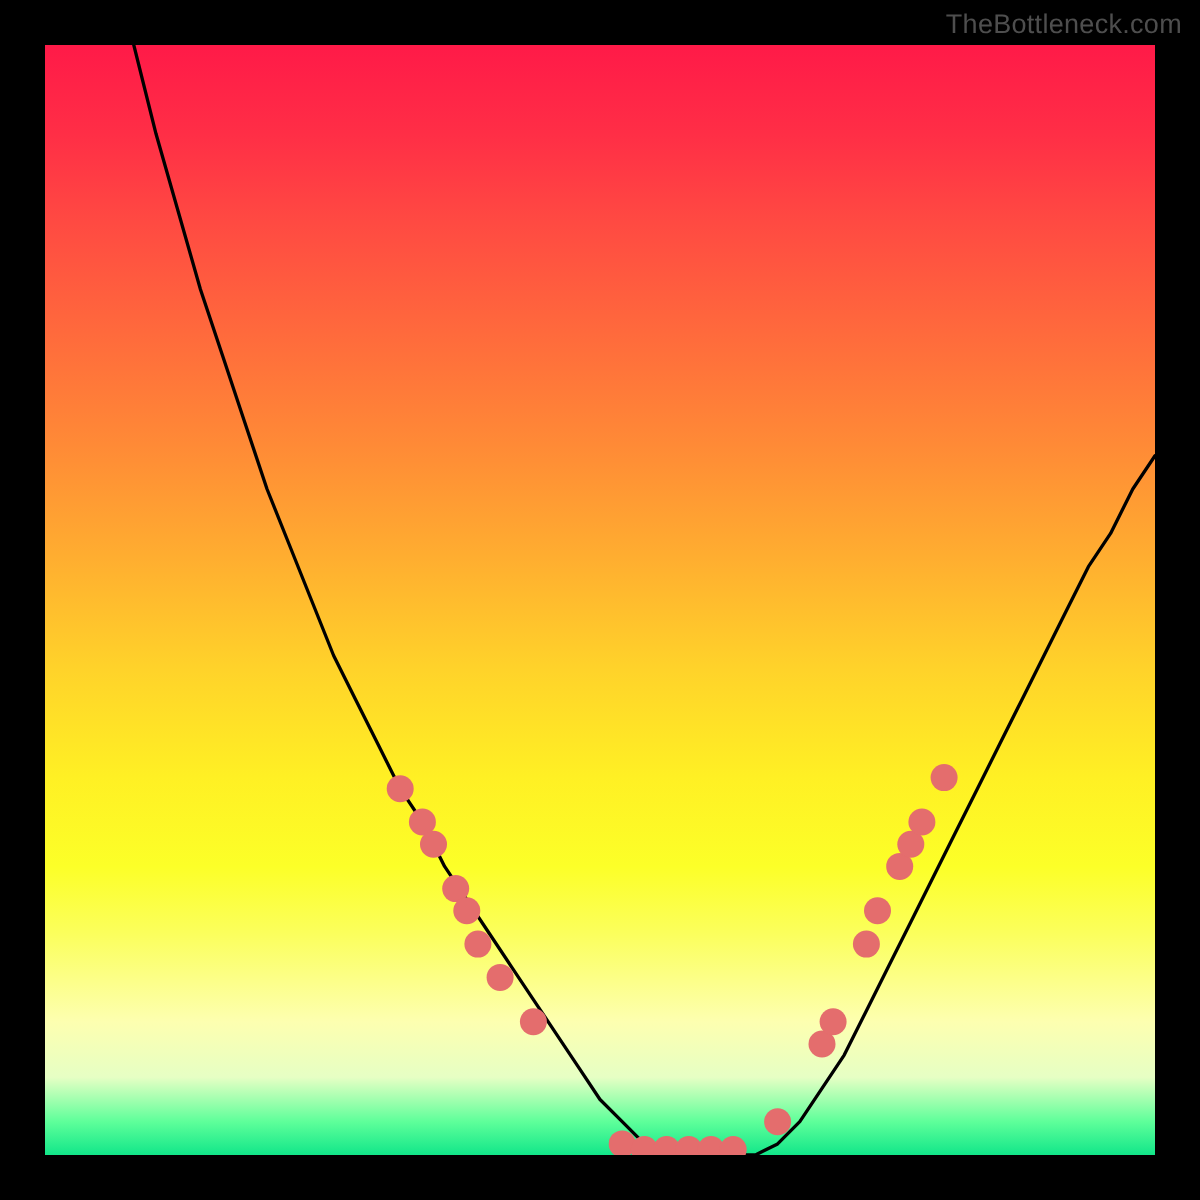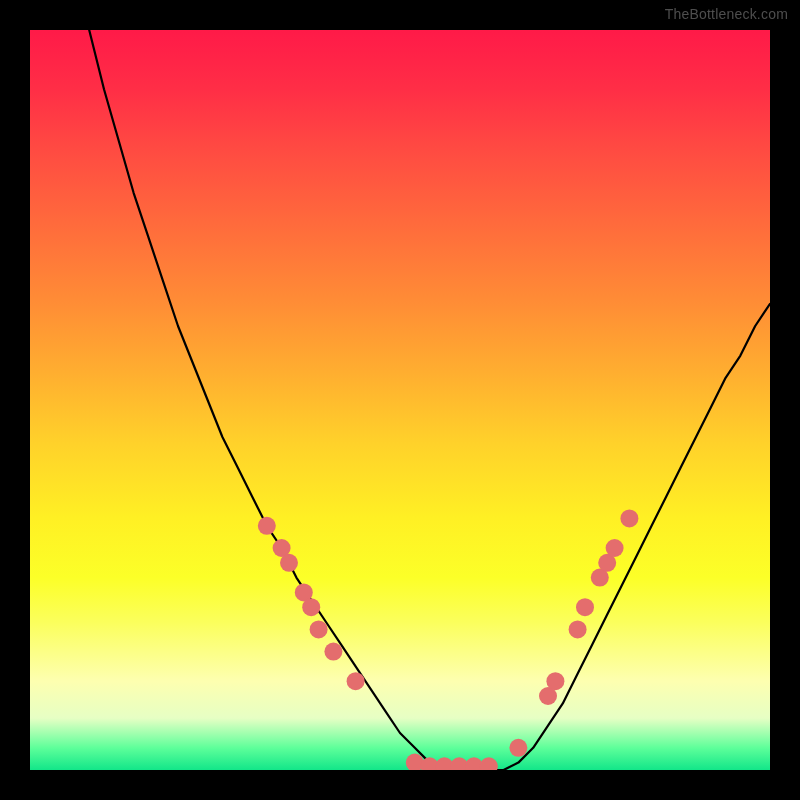--- a/index.html
+++ b/index.html
@@ -8,21 +8,21 @@
     position: relative;
     width: 800px;
     height: 800px;
     background: #000;
   }
   .watermark {
     position: absolute;
     top: 6px;
     right: 12px;
     font-family: Arial, Helvetica, sans-serif;
-    font-size: 14px;
+    font-size: 18px;
     font-weight: 500;
     color: #4e4e4e;
     letter-spacing: 0.2px;
     user-select: none;
   }
   .plot {
     position: absolute;
     left: 30px;
     top: 30px;
     width: 740px;

